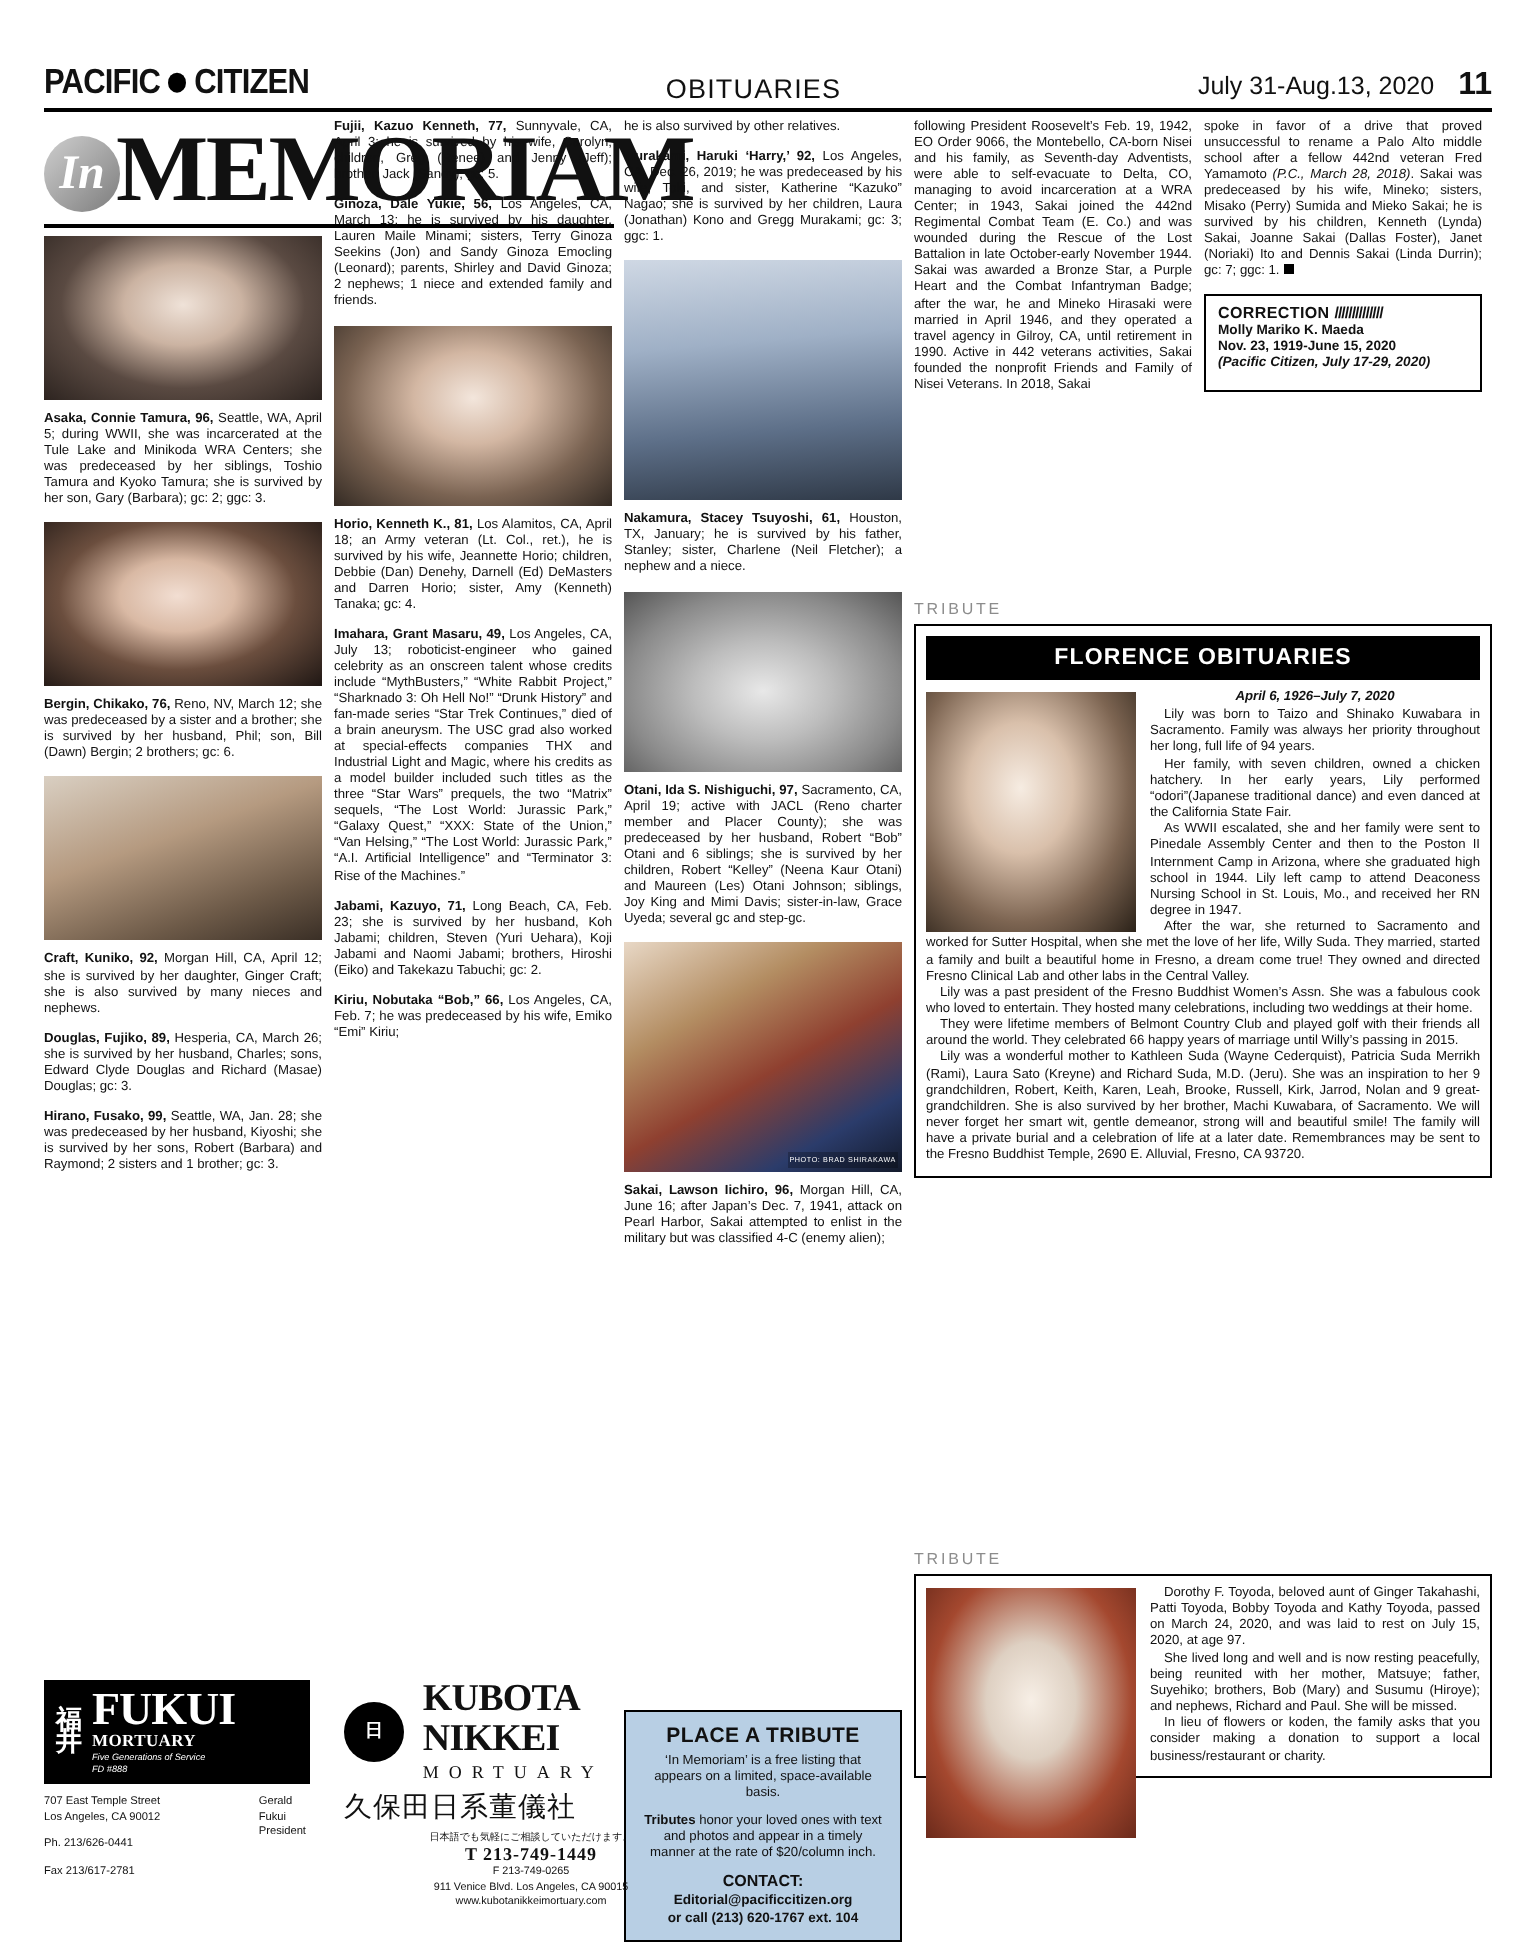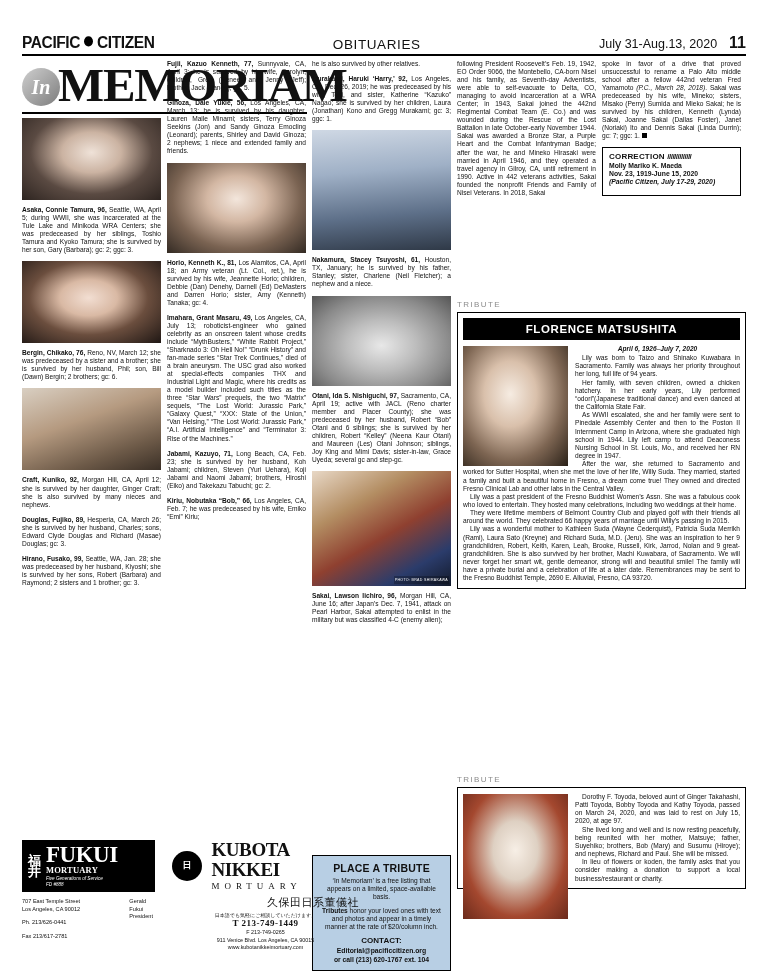--- a/index.html
+++ b/index.html
@@ -36,21 +36,21 @@
   .dateline { font-size: 12.5px; display:flex; align-items:baseline; gap: 12px;}
   .dateline .pageno { font-weight: 900; font-size: 16px; }
 
   
   .banner { position:absolute; left:22px; top:60px; width:285px; height:50px; }
   .banner .circle {
     position:absolute; left:0; top:8px; width:38px; height:38px; border-radius:50%;
     background: linear-gradient(135deg,#cfcfcf 0%, #9e9e9e 60%, #7c7c7c 100%);
     display:flex; align-items:center; justify-content:center;
     color:#fff; font-family:"Liberation Serif", serif; font-style:italic;
-    font-size:20px; font-weight:700;
+    font-size:24px; font-weight:700;
   }
   .banner .word {
     position:absolute; left:36px; top:0;
     font-family:"Liberation Serif", serif;
     font-weight:900; font-size:47px; letter-spacing:-1.2px;
     line-height:50px; transform: scaleX(1.04); transform-origin: left;
   }
   .banner-rule { position:absolute; left:22px; top:112px; width:285px; border-bottom:2px solid #000; }
 
   
@@ -123,21 +123,21 @@
   .ad-fukui .who { position:absolute; right:2px; top:0; text-align:left; font-size:5.6px; line-height:7.6px; }
 
   .ad-kubota { left:150px; width:187px; border-left:0; }
   .ad-kubota .row { display:flex; align-items:center; gap:6px; }
   .ad-kubota .sealwrap { width:34px; }
   .ad-kubota .seal { width:30px; height:30px; border-radius:50%; background:#000; color:#fff;
                      display:flex; align-items:center; justify-content:center;
                      font-family:"DejaVu Sans", sans-serif; font-size:9px; font-weight:700; }
   .ad-kubota .knm { font-family:"Liberation Serif", serif; font-weight:900; font-size:19px; letter-spacing:-0.4px; line-height:20px; }
   .ad-kubota .kmort { font-family:"Liberation Serif", serif; font-size:9px; letter-spacing:5px; margin-top:1px; }
-  .ad-kubota .jp1 { font-family:Liberation Serif, serif; font-size:11px; text-align:right; margin-top:4px; letter-spacing:0.5px; }
+  .ad-kubota .jp1 { font-family:Liberation Serif, serif; font-size:14px; text-align:left; margin-top:4px; letter-spacing:0.5px; }
   .ad-kubota .jp2 { font-family:"DejaVu Sans", sans-serif; font-size:5px; text-align:center; margin-top:2px; }
   .ad-kubota .tel { text-align:center; font-family:"Liberation Serif", serif; font-weight:700; font-size:9px; margin-top:0; letter-spacing:0.5px; }
   .ad-kubota .fax { text-align:center; font-size:5.4px; margin-top:1px; }
   .ad-kubota .addr2 { text-align:center; font-size:5.4px; margin-top:2px; }
   .ad-kubota .web { text-align:center; font-size:5.4px; margin-top:1px; }
 
   
   .place-box { border:1px solid #000; background:#b8cfe4; padding:6px 7px; margin-top:17px; }
   .place-box .ph { text-align:center; font-weight:800; font-size:10.5px; letter-spacing:0.2px; margin-bottom:3px; }
   .place-box p { margin:0 0 5px 0; font-size:6.6px; line-height:8.2px; text-align:center; }
@@ -229,21 +229,21 @@
       </div>
       <div class="ln">Molly Mariko K. Maeda</div>
       <div class="ln">Nov. 23, 1919-June 15, 2020</div>
       <div class="ln it">(Pacific Citizen, July 17-29, 2020)</div>
     </div>
   </div>
 
   <div style="position:absolute; left:457px; top:300px; width:289px;">
     <div class="tribute-label" style="margin-top:0">TRIBUTE</div>
     <div class="tribute-box">
-      <div class="tribute-head">FLORENCE MATSUSHITA</div>
+      <div class="tribute-head">FLORENCE OBITUARIES</div>
       <div class="tribute-body">
         <div class="tribute-photo ph-h"></div>
         <span class="tr-date">April 6, 1926–July 7, 2020</span>
         <p>Lily was born to Taizo and Shinako Kuwabara in Sacramento. Family was always her priority throughout her long, full life of 94 years.</p>
         <p>Her family, with seven children, owned a chicken hatchery. In her early years, Lily performed “odori”(Japanese traditional dance) and even danced at the California State Fair.</p>
         <p>As WWII escalated, she and her family were sent to Pinedale Assembly Center and then to the Poston II Internment Camp in Arizona, where she graduated high school in 1944. Lily left camp to attend Deaconess Nursing School in St. Louis, Mo., and received her RN degree in 1947.</p>
         <p>After the war, she returned to Sacramento and worked for Sutter Hospital, when she met the love of her life, Willy Suda. They married, started a family and built a beautiful home in Fresno, a dream come true! They owned and directed Fresno Clinical Lab and other labs in the Central Valley.</p>
         <p>Lily was a past president of the Fresno Buddhist Women’s Assn. She was a fabulous cook who loved to entertain. They hosted many celebrations, including two weddings at their home.</p>
         <p>They were lifetime members of Belmont Country Club and played golf with their friends all around the world. They celebrated 66 happy years of marriage until Willy’s passing in 2015.</p>
         <p>Lily was a wonderful mother to Kathleen Suda (Wayne Cederquist), Patricia Suda Merrikh (Rami), Laura Sato (Kreyne) and Richard Suda, M.D. (Jeru). She was an inspiration to her 9 grandchildren, Robert, Keith, Karen, Leah, Brooke, Russell, Kirk, Jarrod, Nolan and 9 great-grandchildren. She is also survived by her brother, Machi Kuwabara, of Sacramento. We will never forget her smart wit, gentle demeanor, strong will and beautiful smile! The family will have a private burial and a celebration of life at a later date. Remembrances may be sent to the Fresno Buddhist Temple, 2690 E. Alluvial, Fresno, CA 93720.</p>

